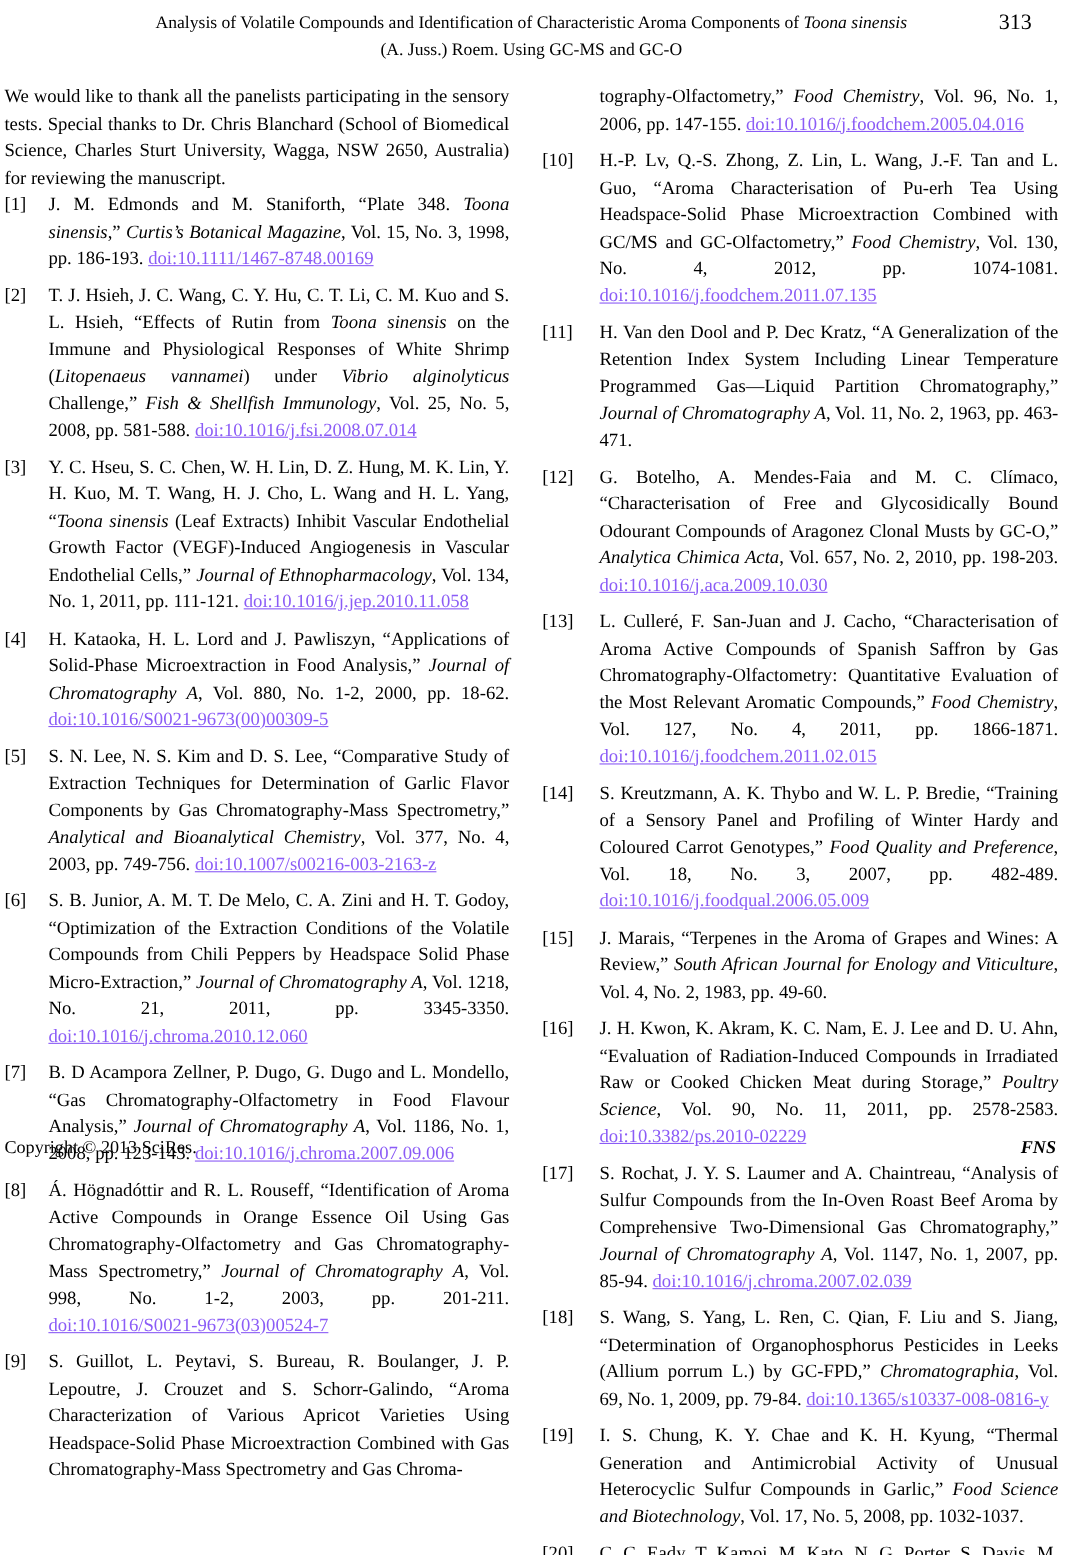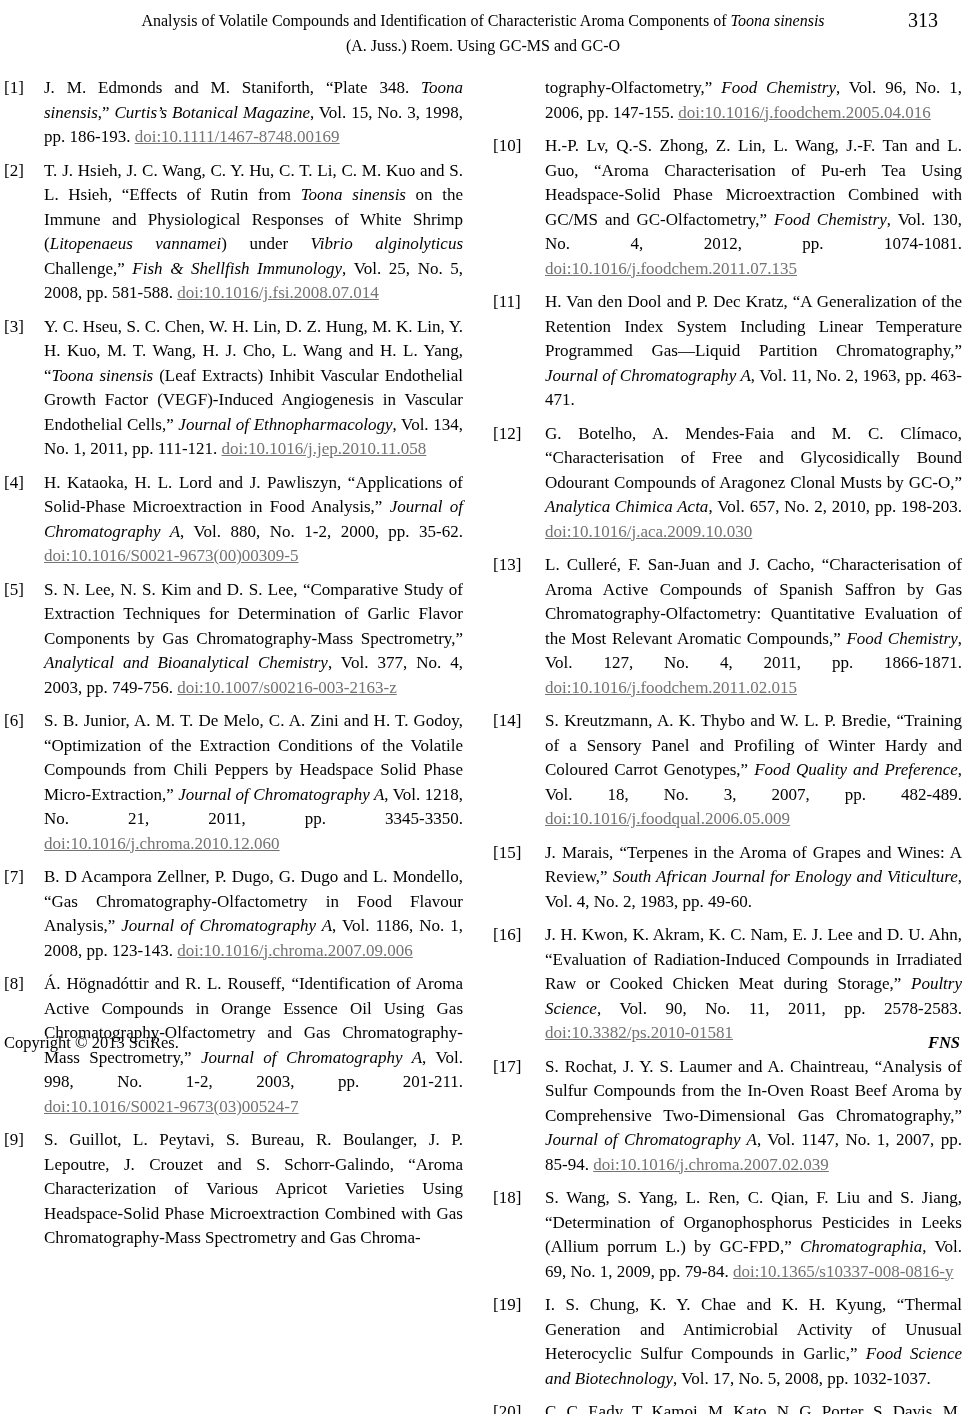--- a/index.html
+++ b/index.html
@@ -26,63 +26,64 @@
 
   .ref-heading { font-size:19px; font-weight:bold; text-align:center; margin:30px 0 17px 0; letter-spacing:0.3px; }
 
   .ref-list .ref { position:relative; font-size:17px; line-height:24.5px; text-align:justify; margin-bottom:9px; }
   .col-left  .ref { padding-left:40px; }
   .col-right .ref { padding-left:52px; }
   .ref .label { position:absolute; left:0; top:0; }
 
   .carryover { font-size:17px; line-height:24.5px; text-align:justify; margin-left:52px; margin-bottom:9px; }
 
-  a.doi { color:#737373; text-decoration:underline; white-space:nowrap; cursor:pointer; }
+  a.doi { color:#8b5cf6; text-decoration:underline; white-space:nowrap; cursor:pointer; }
 
   
   .footer { position:absolute; left:4px; right:8px; bottom:13px; display:flex; justify-content:space-between; font-size:16.5px; }
   .footer .fns { font-weight:bold; font-style:italic; }
 </style>
 </head>
 <body>
 
 <div class="page">
 
   <div class="running-header">
     <div><span>Analysis of Volatile Compounds and Identification of Characteristic Aroma Components of </span><span class="it">Toona sinensis</span></div>
     <div>(A. Juss.) Roem. Using GC-MS and GC-O</div>
     <span class="pagenum">313</span>
   </div>
 
   <div class="columns">
 
     <div class="col-left">
+      <p class="para">We would like to thank all the panelists participating in the sensory tests. Special thanks to Dr. Chris Blanchard (School of Biomedical Science, Charles Sturt University, Wagga, NSW 2650, Australia) for reviewing the manuscript.</p>
       <div class="ref-list">
           <div class="ref"><span class="label">[1]</span><span>J. M. Edmonds and M. Staniforth, “Plate 348. </span><span class="it">Toona sinensis</span><span>,” </span><span class="it">Curtis’s Botanical Magazine</span><span>, Vol. 15, No. 3, 1998, pp. 186-193. </span><a class="doi" href="#">doi:10.1111/1467-8748.00169</a></div>
           <div class="ref"><span class="label">[2]</span><span>T. J. Hsieh, J. C. Wang, C. Y. Hu, C. T. Li, C. M. Kuo and S. L. Hsieh, “Effects of Rutin from </span><span class="it">Toona sinensis</span><span> on the Immune and Physiological Responses of White Shrimp (</span><span class="it">Litopenaeus vannamei</span><span>) under </span><span class="it">Vibrio alginolyticus</span><span> Challenge,” </span><span class="it">Fish &amp; Shellfish Immunology</span><span>, Vol. 25, No. 5, 2008, pp. 581-588. </span><a class="doi" href="#">doi:10.1016/j.fsi.2008.07.014</a></div>
           <div class="ref"><span class="label">[3]</span><span>Y. C. Hseu, S. C. Chen, W. H. Lin, D. Z. Hung, M. K. Lin, Y. H. Kuo, M. T. Wang, H. J. Cho, L. Wang and H. L. Yang, “</span><span class="it">Toona sinensis</span><span> (Leaf Extracts) Inhibit Vascular Endothelial Growth Factor (VEGF)-Induced Angiogenesis in Vascular Endothelial Cells,” </span><span class="it">Journal of Ethnopharmacology</span><span>, Vol. 134, No. 1, 2011, pp. 111-121. </span><a class="doi" href="#">doi:10.1016/j.jep.2010.11.058</a></div>
-          <div class="ref"><span class="label">[4]</span><span>H. Kataoka, H. L. Lord and J. Pawliszyn, “Applications of Solid-Phase Microextraction in Food Analysis,” </span><span class="it">Journal of Chromatography A</span><span>, Vol. 880, No. 1-2, 2000, pp. 35-62. </span><a class="doi" href="#">doi:10.1016/S0021-9673(00)00309-5</a></div>
+          <div class="ref"><span class="label">[4]</span><span>H. Kataoka, H. L. Lord and J. Pawliszyn, “Applications of Solid-Phase Microextraction in Food Analysis,” </span><span class="it">Journal of Chromatography A</span><span>, Vol. 880, No. 1-2, 2000, pp. 18-62. </span><a class="doi" href="#">doi:10.1016/S0021-9673(00)00309-5</a></div>
           <div class="ref"><span class="label">[5]</span><span>S. N. Lee, N. S. Kim and D. S. Lee, “Comparative Study of Extraction Techniques for Determination of Garlic Flavor Components by Gas Chromatography-Mass Spectrometry,” </span><span class="it">Analytical and Bioanalytical Chemistry</span><span>, Vol. 377, No. 4, 2003, pp. 749-756. </span><a class="doi" href="#">doi:10.1007/s00216-003-2163-z</a></div>
           <div class="ref"><span class="label">[6]</span><span>S. B. Junior, A. M. T. De Melo, C. A. Zini and H. T. Godoy, “Optimization of the Extraction Conditions of the Volatile Compounds from Chili Peppers by Headspace Solid Phase Micro-Extraction,” </span><span class="it">Journal of Chromatography A</span><span>, Vol. 1218, No. 21, 2011, pp. 3345-3350. </span><a class="doi" href="#">doi:10.1016/j.chroma.2010.12.060</a></div>
           <div class="ref"><span class="label">[7]</span><span>B. D Acampora Zellner, P. Dugo, G. Dugo and L. Mondello, “Gas Chromatography-Olfactometry in Food Flavour Analysis,” </span><span class="it">Journal of Chromatography A</span><span>, Vol. 1186, No. 1, 2008, pp. 123-143. </span><a class="doi" href="#">doi:10.1016/j.chroma.2007.09.006</a></div>
           <div class="ref"><span class="label">[8]</span><span>Á. Högnadóttir and R. L. Rouseff, “Identification of Aroma Active Compounds in Orange Essence Oil Using Gas Chromatography-Olfactometry and Gas Chromatography-Mass Spectrometry,” </span><span class="it">Journal of Chromatography A</span><span>, Vol. 998, No. 1-2, 2003, pp. 201-211. </span><a class="doi" href="#">doi:10.1016/S0021-9673(03)00524-7</a></div>
           <div class="ref"><span class="label">[9]</span><span>S. Guillot, L. Peytavi, S. Bureau, R. Boulanger, J. P. Lepoutre, J. Crouzet and S. Schorr-Galindo, “Aroma Characterization of Various Apricot Varieties Using Headspace-Solid Phase Microextraction Combined with Gas Chromatography-Mass Spectrometry and Gas Chroma-</span></div>
         </div>
     </div>
 
     <div class="col-right">
       <div class="carryover"><span>tography-Olfactometry,” </span><span class="it">Food Chemistry</span><span>, Vol. 96, No. 1, 2006, pp. 147-155. </span><a class="doi" href="#">doi:10.1016/j.foodchem.2005.04.016</a></div>
       <div class="ref-list">
           <div class="ref"><span class="label">[10]</span><span>H.-P. Lv, Q.-S. Zhong, Z. Lin, L. Wang, J.-F. Tan and L. Guo, “Aroma Characterisation of Pu-erh Tea Using Headspace-Solid Phase Microextraction Combined with GC/MS and GC-Olfactometry,” </span><span class="it">Food Chemistry</span><span>, Vol. 130, No. 4, 2012, pp. 1074-1081. </span><a class="doi" href="#">doi:10.1016/j.foodchem.2011.07.135</a></div>
           <div class="ref"><span class="label">[11]</span><span>H. Van den Dool and P. Dec Kratz, “A Generalization of the Retention Index System Including Linear Temperature Programmed Gas—Liquid Partition Chromatography,” </span><span class="it">Journal of Chromatography A</span><span>, Vol. 11, No. 2, 1963, pp. 463-471.</span></div>
           <div class="ref"><span class="label">[12]</span><span>G. Botelho, A. Mendes-Faia and M. C. Clímaco, “Characterisation of Free and Glycosidically Bound Odourant Compounds of Aragonez Clonal Musts by GC-O,” </span><span class="it">Analytica Chimica Acta</span><span>, Vol. 657, No. 2, 2010, pp. 198-203. </span><a class="doi" href="#">doi:10.1016/j.aca.2009.10.030</a></div>
           <div class="ref"><span class="label">[13]</span><span>L. Culleré, F. San-Juan and J. Cacho, “Characterisation of Aroma Active Compounds of Spanish Saffron by Gas Chromatography-Olfactometry: Quantitative Evaluation of the Most Relevant Aromatic Compounds,” </span><span class="it">Food Chemistry</span><span>, Vol. 127, No. 4, 2011, pp. 1866-1871. </span><a class="doi" href="#">doi:10.1016/j.foodchem.2011.02.015</a></div>
           <div class="ref"><span class="label">[14]</span><span>S. Kreutzmann, A. K. Thybo and W. L. P. Bredie, “Training of a Sensory Panel and Profiling of Winter Hardy and Coloured Carrot Genotypes,” </span><span class="it">Food Quality and Preference</span><span>, Vol. 18, No. 3, 2007, pp. 482-489. </span><a class="doi" href="#">doi:10.1016/j.foodqual.2006.05.009</a></div>
           <div class="ref"><span class="label">[15]</span><span>J. Marais, “Terpenes in the Aroma of Grapes and Wines: A Review,” </span><span class="it">South African Journal for Enology and Viticulture</span><span>, Vol. 4, No. 2, 1983, pp. 49-60.</span></div>
-          <div class="ref"><span class="label">[16]</span><span>J. H. Kwon, K. Akram, K. C. Nam, E. J. Lee and D. U. Ahn, “Evaluation of Radiation-Induced Compounds in Irradiated Raw or Cooked Chicken Meat during Storage,” </span><span class="it">Poultry Science</span><span>, Vol. 90, No. 11, 2011, pp. 2578-2583. </span><a class="doi" href="#">doi:10.3382/ps.2010-01581</a></div>
+          <div class="ref"><span class="label">[16]</span><span>J. H. Kwon, K. Akram, K. C. Nam, E. J. Lee and D. U. Ahn, “Evaluation of Radiation-Induced Compounds in Irradiated Raw or Cooked Chicken Meat during Storage,” </span><span class="it">Poultry Science</span><span>, Vol. 90, No. 11, 2011, pp. 2578-2583. </span><a class="doi" href="#">doi:10.3382/ps.2010-02229</a></div>
           <div class="ref"><span class="label">[17]</span><span>S. Rochat, J. Y. S. Laumer and A. Chaintreau, “Analysis of Sulfur Compounds from the In-Oven Roast Beef Aroma by Comprehensive Two-Dimensional Gas Chromatography,” </span><span class="it">Journal of Chromatography A</span><span>, Vol. 1147, No. 1, 2007, pp. 85-94. </span><a class="doi" href="#">doi:10.1016/j.chroma.2007.02.039</a></div>
           <div class="ref"><span class="label">[18]</span><span>S. Wang, S. Yang, L. Ren, C. Qian, F. Liu and S. Jiang, “Determination of Organophosphorus Pesticides in Leeks (Allium porrum L.) by GC-FPD,” </span><span class="it">Chromatographia</span><span>, Vol. 69, No. 1, 2009, pp. 79-84. </span><a class="doi" href="#">doi:10.1365/s10337-008-0816-y</a></div>
           <div class="ref"><span class="label">[19]</span><span>I. S. Chung, K. Y. Chae and K. H. Kyung, “Thermal Generation and Antimicrobial Activity of Unusual Heterocyclic Sulfur Compounds in Garlic,” </span><span class="it">Food Science and Biotechnology</span><span>, Vol. 17, No. 5, 2008, pp. 1032-1037.</span></div>
           <div class="ref"><span class="label">[20]</span><span>C. C. Eady, T. Kamoi, M. Kato, N. G. Porter, S. Davis, M. Shaw, A. Kamoi and S. Imai, “Silencing Onion Lachrymatory Factor Synthase Causes a Significant Change in the Sulfur Secondary Metabolite Profile,” </span></div>
         </div>
     </div>
 
   </div>
 
   <div class="footer">

